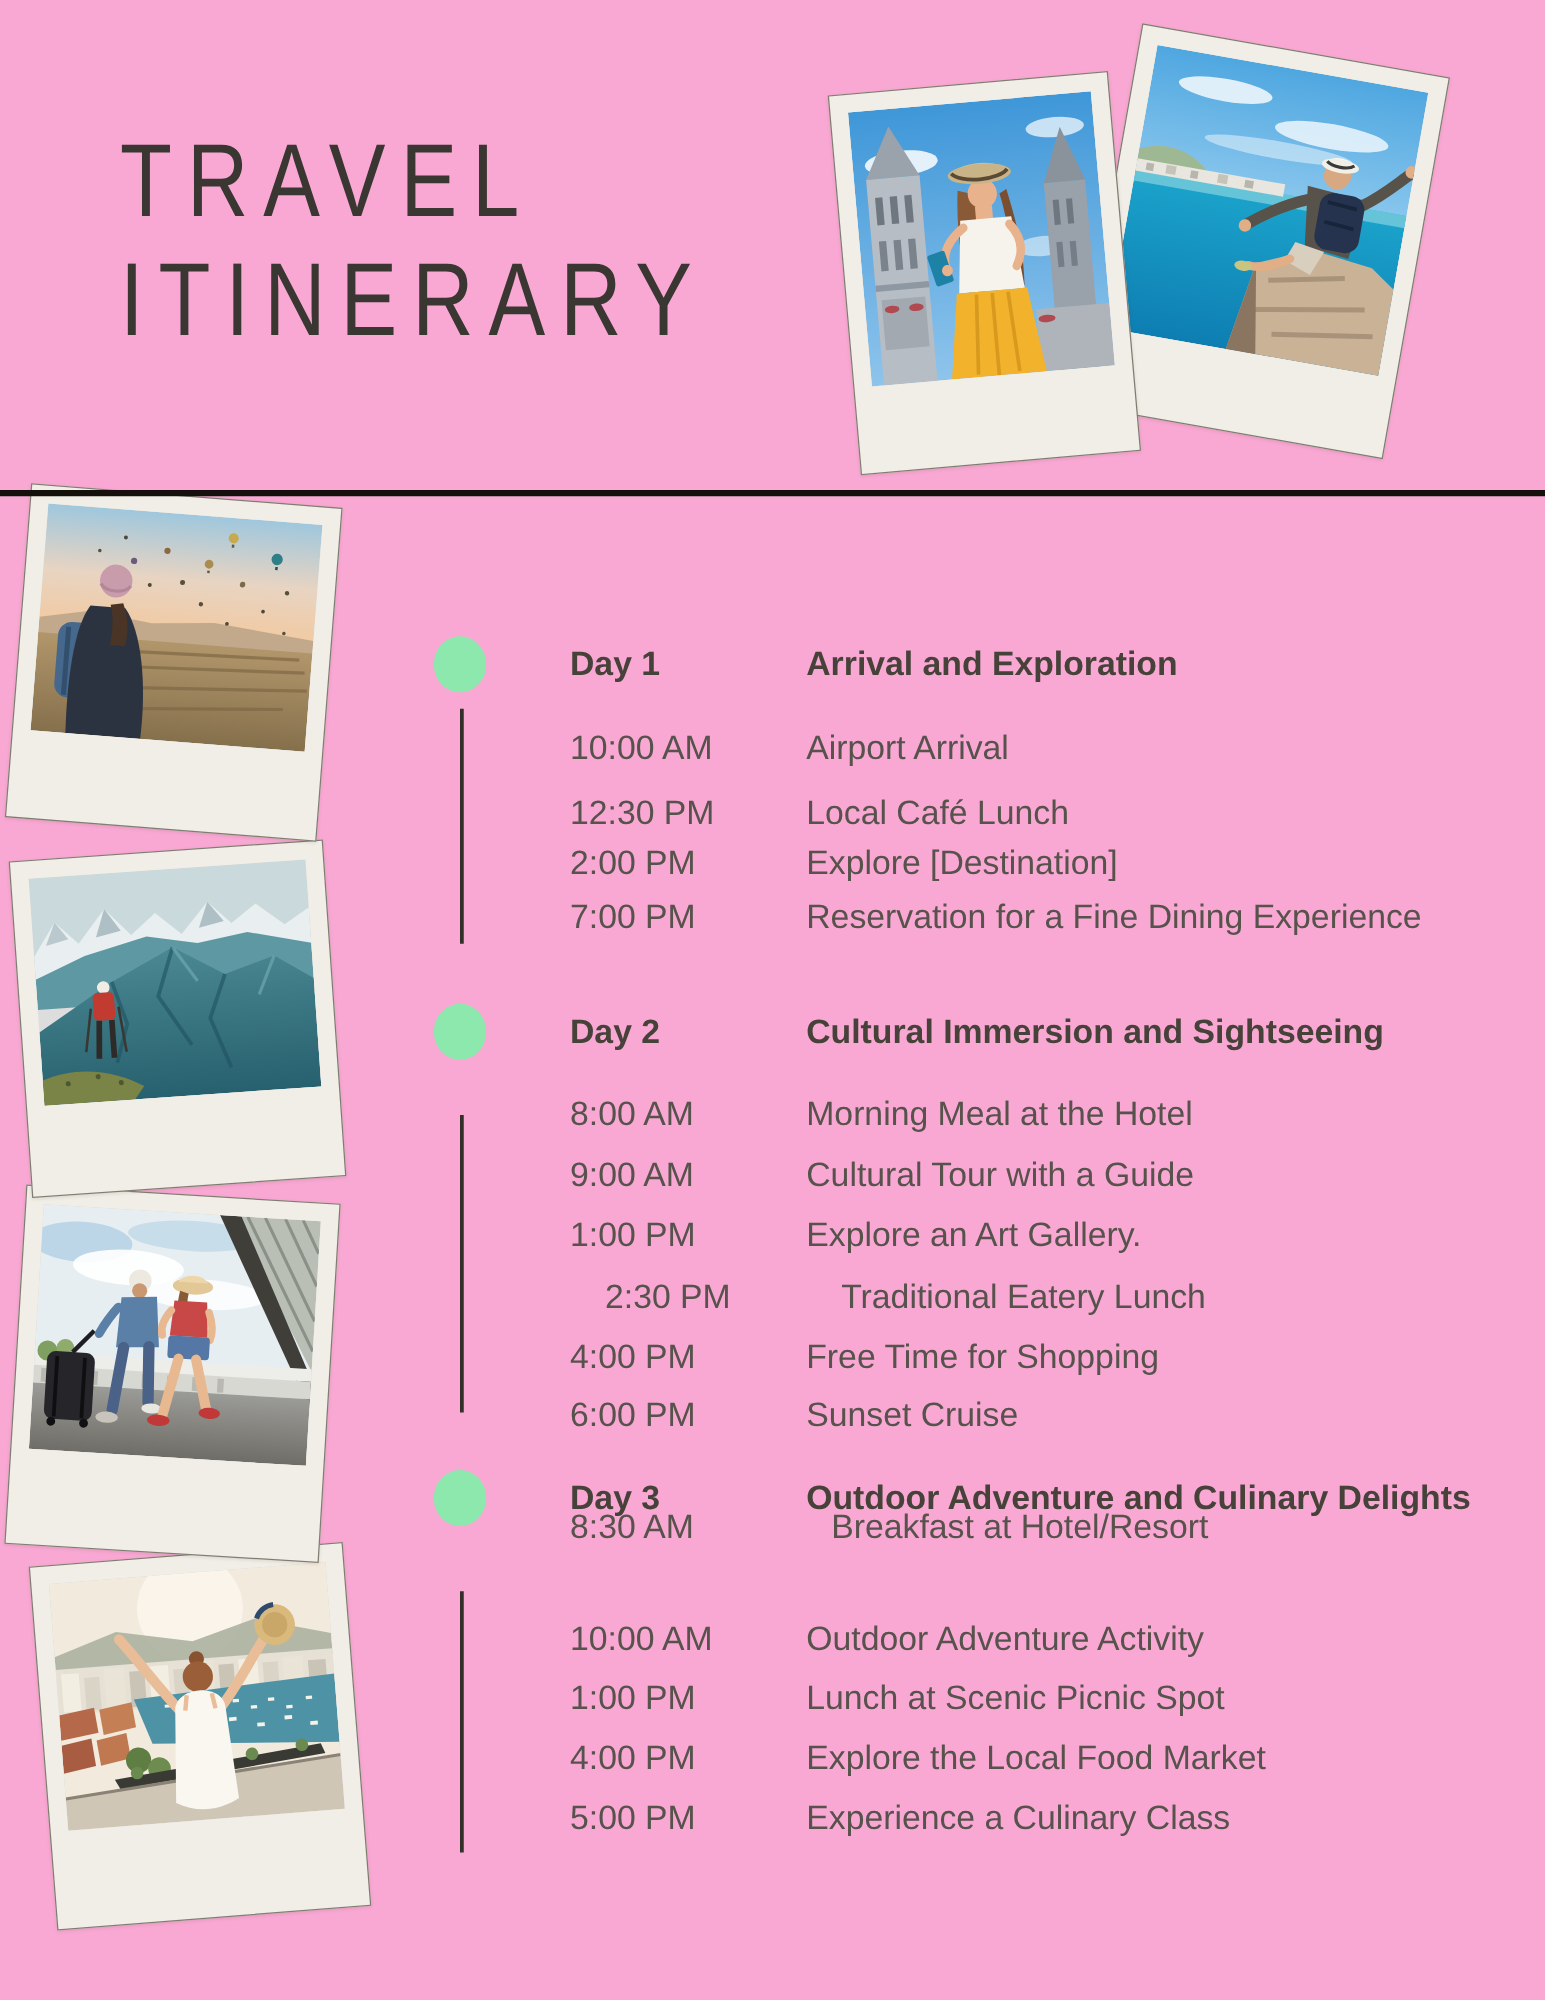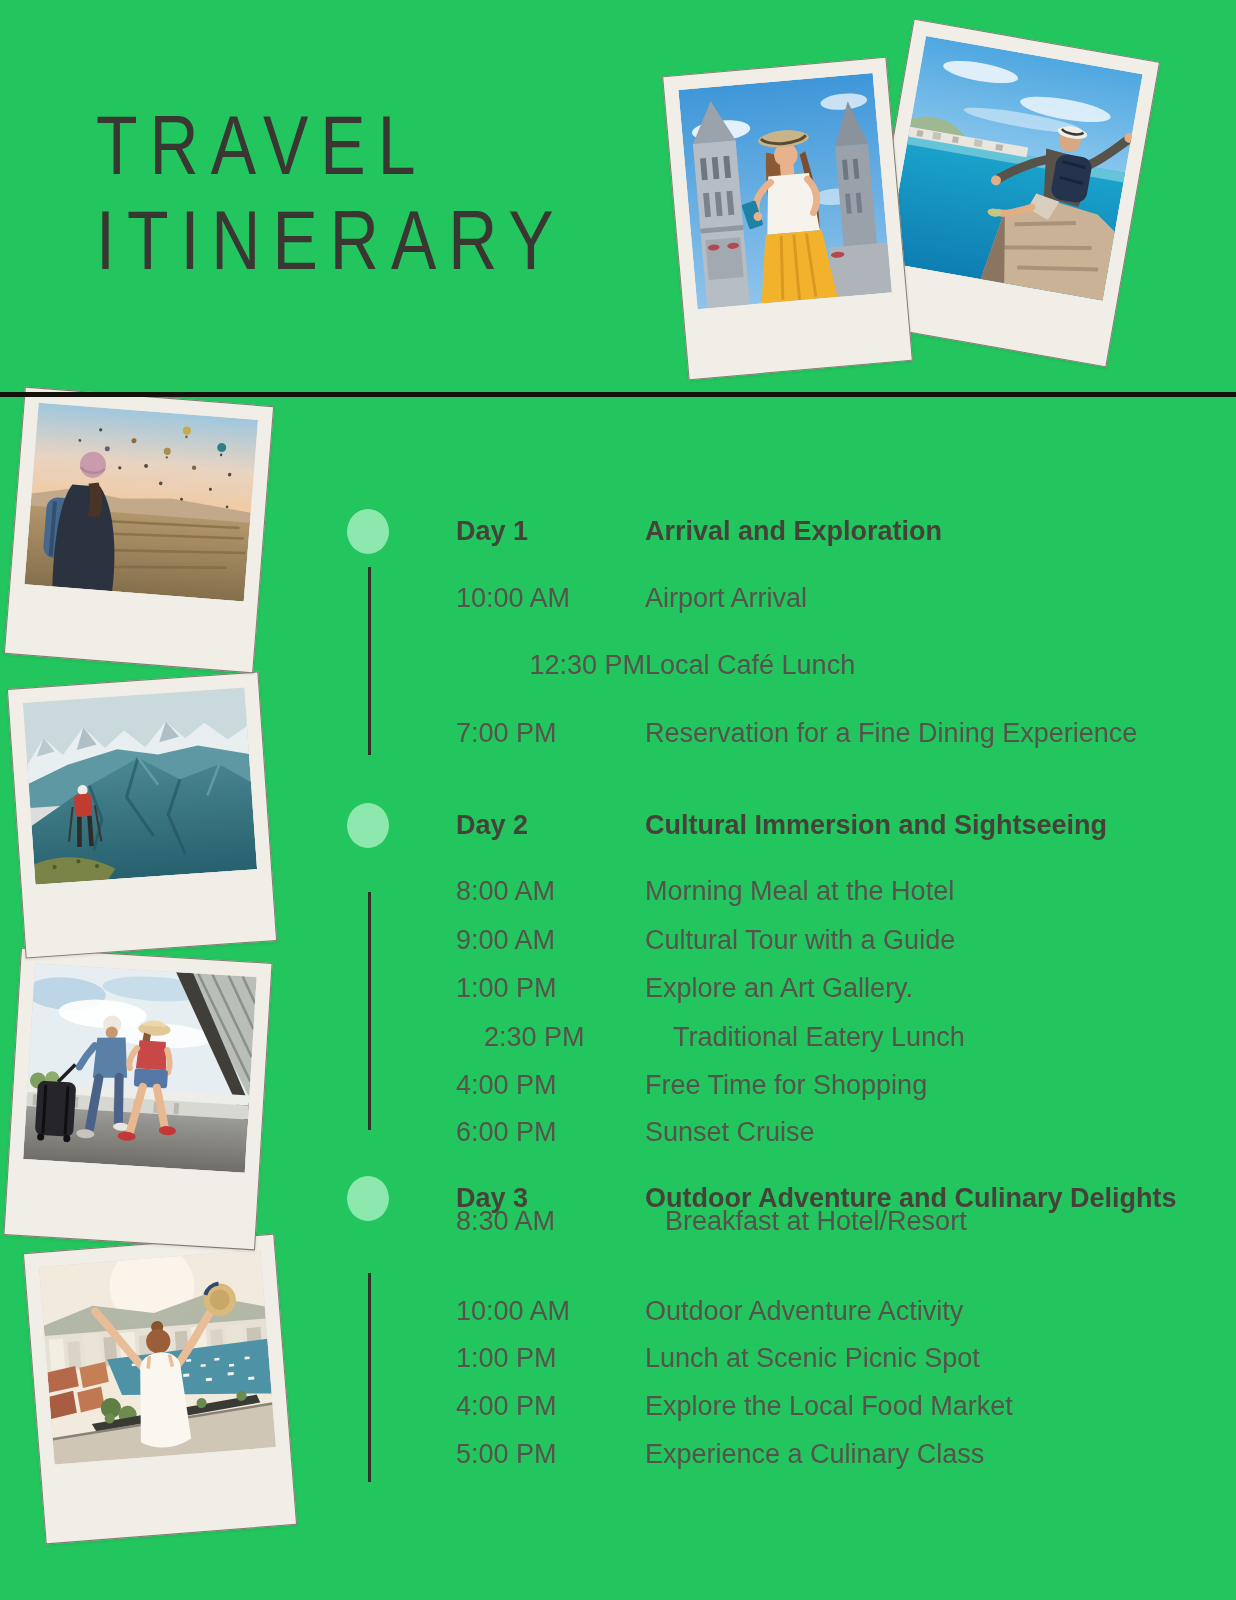--- a/index.html
+++ b/index.html
@@ -1,20 +1,20 @@
 <!DOCTYPE html>
 <html><head>
 <meta charset="utf-8">
 <style>
   html,body{margin:0;padding:0;}
   body{font-family:"Liberation Sans",sans-serif;}
   .page{
     position:relative;
     width:1236px;height:1600px;
-    background:#22c55e;
+    background:#f9a8d4;
     overflow:hidden;
   }
   
   .title{
     position:absolute;left:96px;top:106px;
     font-size:68px;font-weight:400;
     letter-spacing:12px;line-height:64px;
     color:#3A3631;
     transform:scaleY(1.22);transform-origin:top left;
     white-space:pre;
@@ -66,21 +66,21 @@
   .tline-2{top:892px;height:238px;}
   .tline-3{top:1273px;height:209px;}
   .row{
     position:absolute;left:456px;width:720px;height:34px;
     font-size:27px;color:#57524B;white-space:nowrap;
     display:flex;align-items:center;
   }
   .row .time{display:inline-block;width:189px;flex:0 0 189px;}
   .row.head{font-weight:bold;color:#474239;}
   .r-d1h{top:514px;}
-  .r-d1a{top:581px;} .r-d1b{top:648px;text-align:right;} .r-d1c{top:673px;} .r-d1d{top:716px;}
+  .r-d1a{top:581px;} .r-d1b{top:633px;} .r-d1c{top:673px;} .r-d1d{top:716px;}
   .r-d2h{top:808px;}
   .r-d2a{top:874px;} .r-d2b{top:923px;} .r-d2c{top:971px;} .r-d2d{top:1020px;margin-left:28px;} .r-d2e{top:1068px;} .r-d2f{top:1115px;}
   .r-d3h{top:1181px;}
   .r-d3a{top:1204px;gap:20px;} .r-d3b{top:1294px;} .r-d3c{top:1341px;} .r-d3d{top:1389px;} .r-d3e{top:1437px;}
 </style>
 </head>
 <body>
 
 <div class="page">
 
@@ -411,20 +411,24 @@
     <span class="activity">Arrival and Exploration</span>
   </div>
   <div class="row r-d1a">
     <span class="time">10:00 AM</span>
     <span class="activity">Airport Arrival</span>
   </div>
   <div class="row r-d1b">
     <span class="time">12:30 PM</span>
     <span class="activity">Local Café Lunch</span>
   </div>
+  <div class="row r-d1c">
+    <span class="time">2:00 PM</span>
+    <span class="activity">Explore [Destination]</span>
+  </div>
   <div class="row r-d1d">
     <span class="time">7:00 PM</span>
     <span class="activity">Reservation for a Fine Dining Experience</span>
   </div>
 
   <div class="row head r-d2h">
     <span class="time">Day 2</span>
     <span class="activity">Cultural Immersion and Sightseeing</span>
   </div>
   <div class="row r-d2a">

